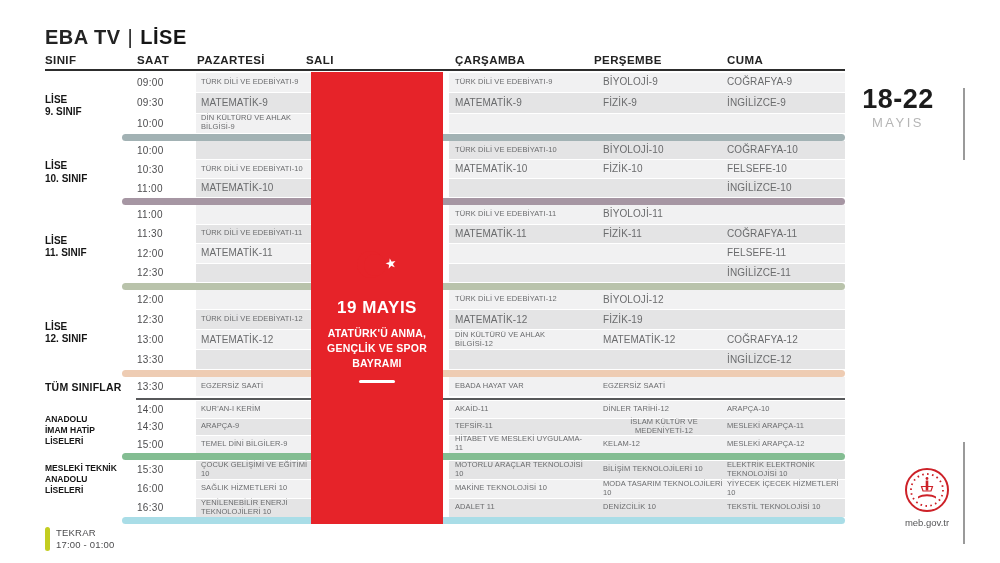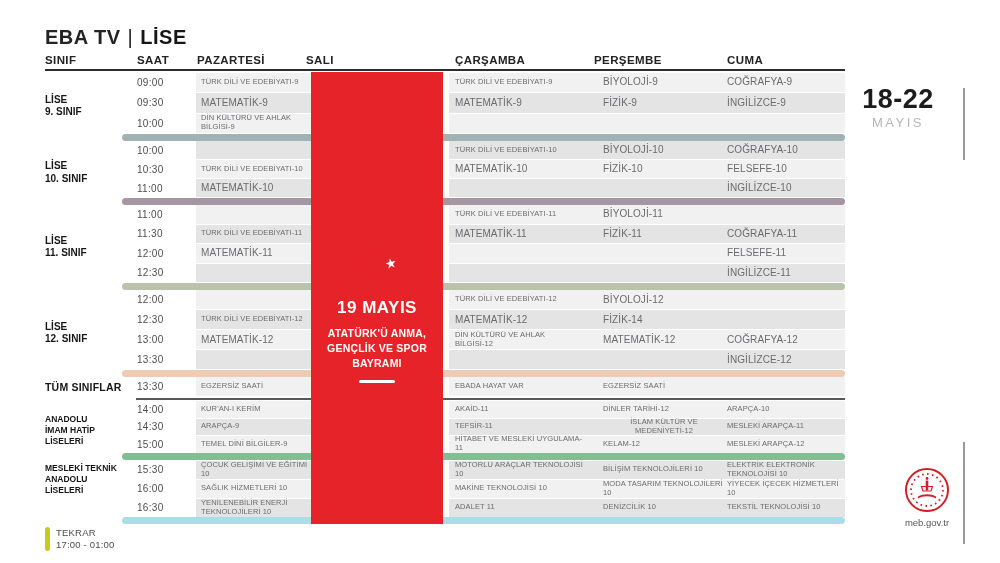--- a/index.html
+++ b/index.html
@@ -201,21 +201,21 @@
           <div class="time">12:00</div>
           <div class="cell wed txt-s">TÜRK DİLİ VE EDEBİYATI-12</div>
           <div class="cell thu txt-l">BİYOLOJİ-12</div>
         </div>
         <div class="row" style="height: 20px;">
           <div class="stripe mon shade-D"></div>
           <div class="stripe right shade-D"></div>
           <div class="time">12:30</div>
           <div class="cell mon txt-s">TÜRK DİLİ VE EDEBİYATI-12</div>
           <div class="cell wed txt-l">MATEMATİK-12</div>
-          <div class="cell thu txt-l">FİZİK-14</div>
+          <div class="cell thu txt-l">FİZİK-19</div>
         </div>
         <div class="row" style="height: 20px;">
           <div class="stripe mon shade-L"></div>
           <div class="stripe right shade-L"></div>
           <div class="time">13:00</div>
           <div class="cell mon txt-l">MATEMATİK-12</div>
           <div class="cell wed txt-s">DİN KÜLTÜRÜ VE AHLAK BİLGİSİ-12</div>
           <div class="cell thu txt-l">MATEMATİK-12</div>
           <div class="cell fri txt-l">COĞRAFYA-12</div>
         </div>

